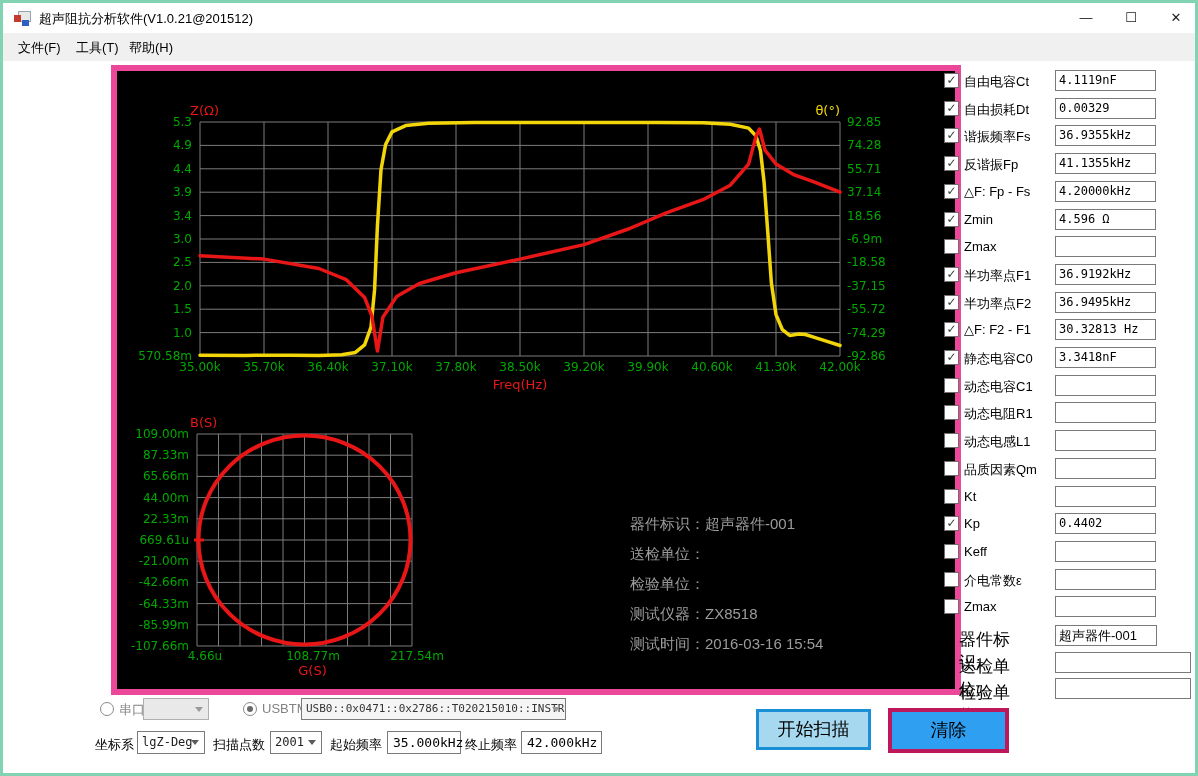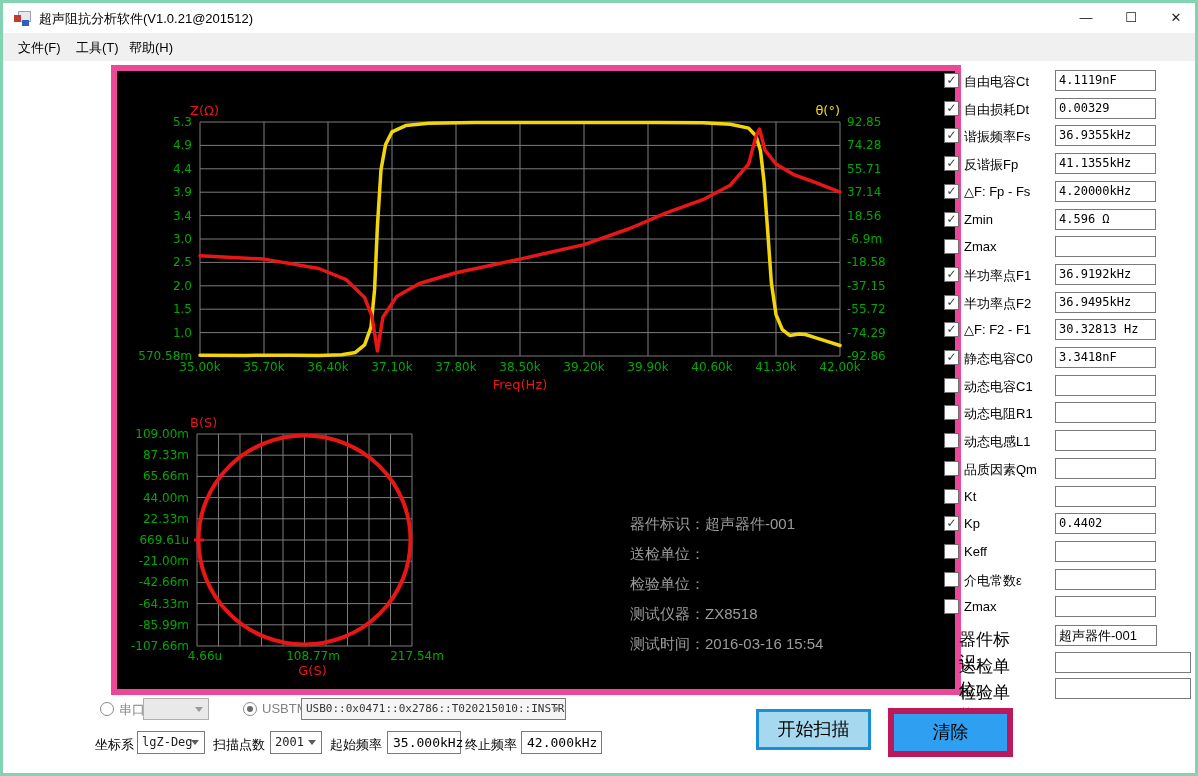--- a/index.html
+++ b/index.html
@@ -312,15 +312,15 @@
   <span class="abs blabel" style="left:327px;top:733px;">起始频率</span>
   <div class="abs field" style="left:384px;top:728px;width:72px;height:21px;">
     <span class="ftext">35.000kHz</span>
   </div>
   <span class="abs blabel" style="left:462px;top:733px;">终止频率</span>
   <div class="abs field" style="left:518px;top:728px;width:79px;height:21px;">
     <span class="ftext">42.000kHz</span>
   </div>
 
   <div class="abs actbtn" style="left:753px;top:706px;width:109px;height:35px;line-height:35px;background:#a6d9f0;border:3px solid #1b8fd6;">开始扫描</div>
-  <div class="abs actbtn" style="left:885px;top:705px;width:113px;height:37px;line-height:37px;background:#2f9ff2;border:6px solid #be185d;">清除</div>
+  <div class="abs actbtn" style="left:885px;top:705px;width:113px;height:37px;line-height:37px;background:#2f9ff2;border:4px solid #be185d;">清除</div>
 
 </div>
 
 </body></html>

